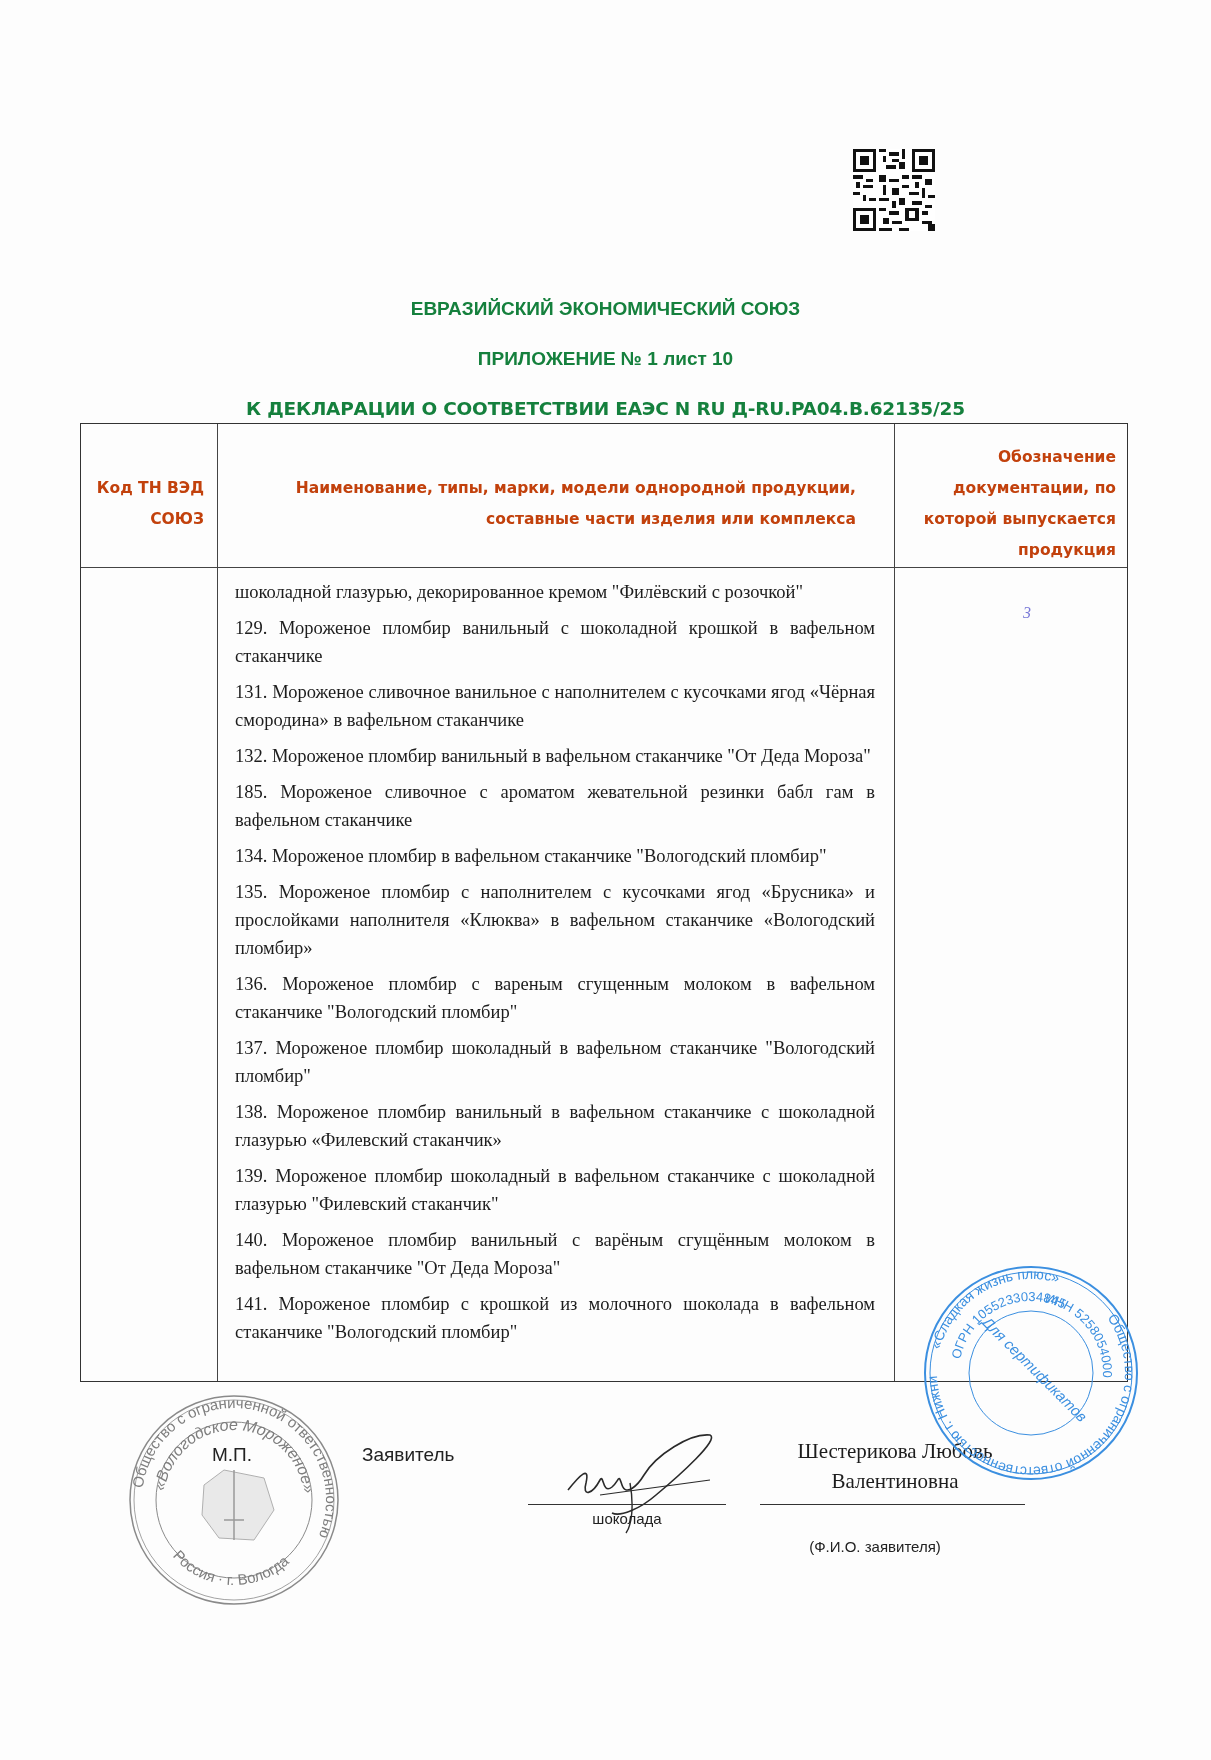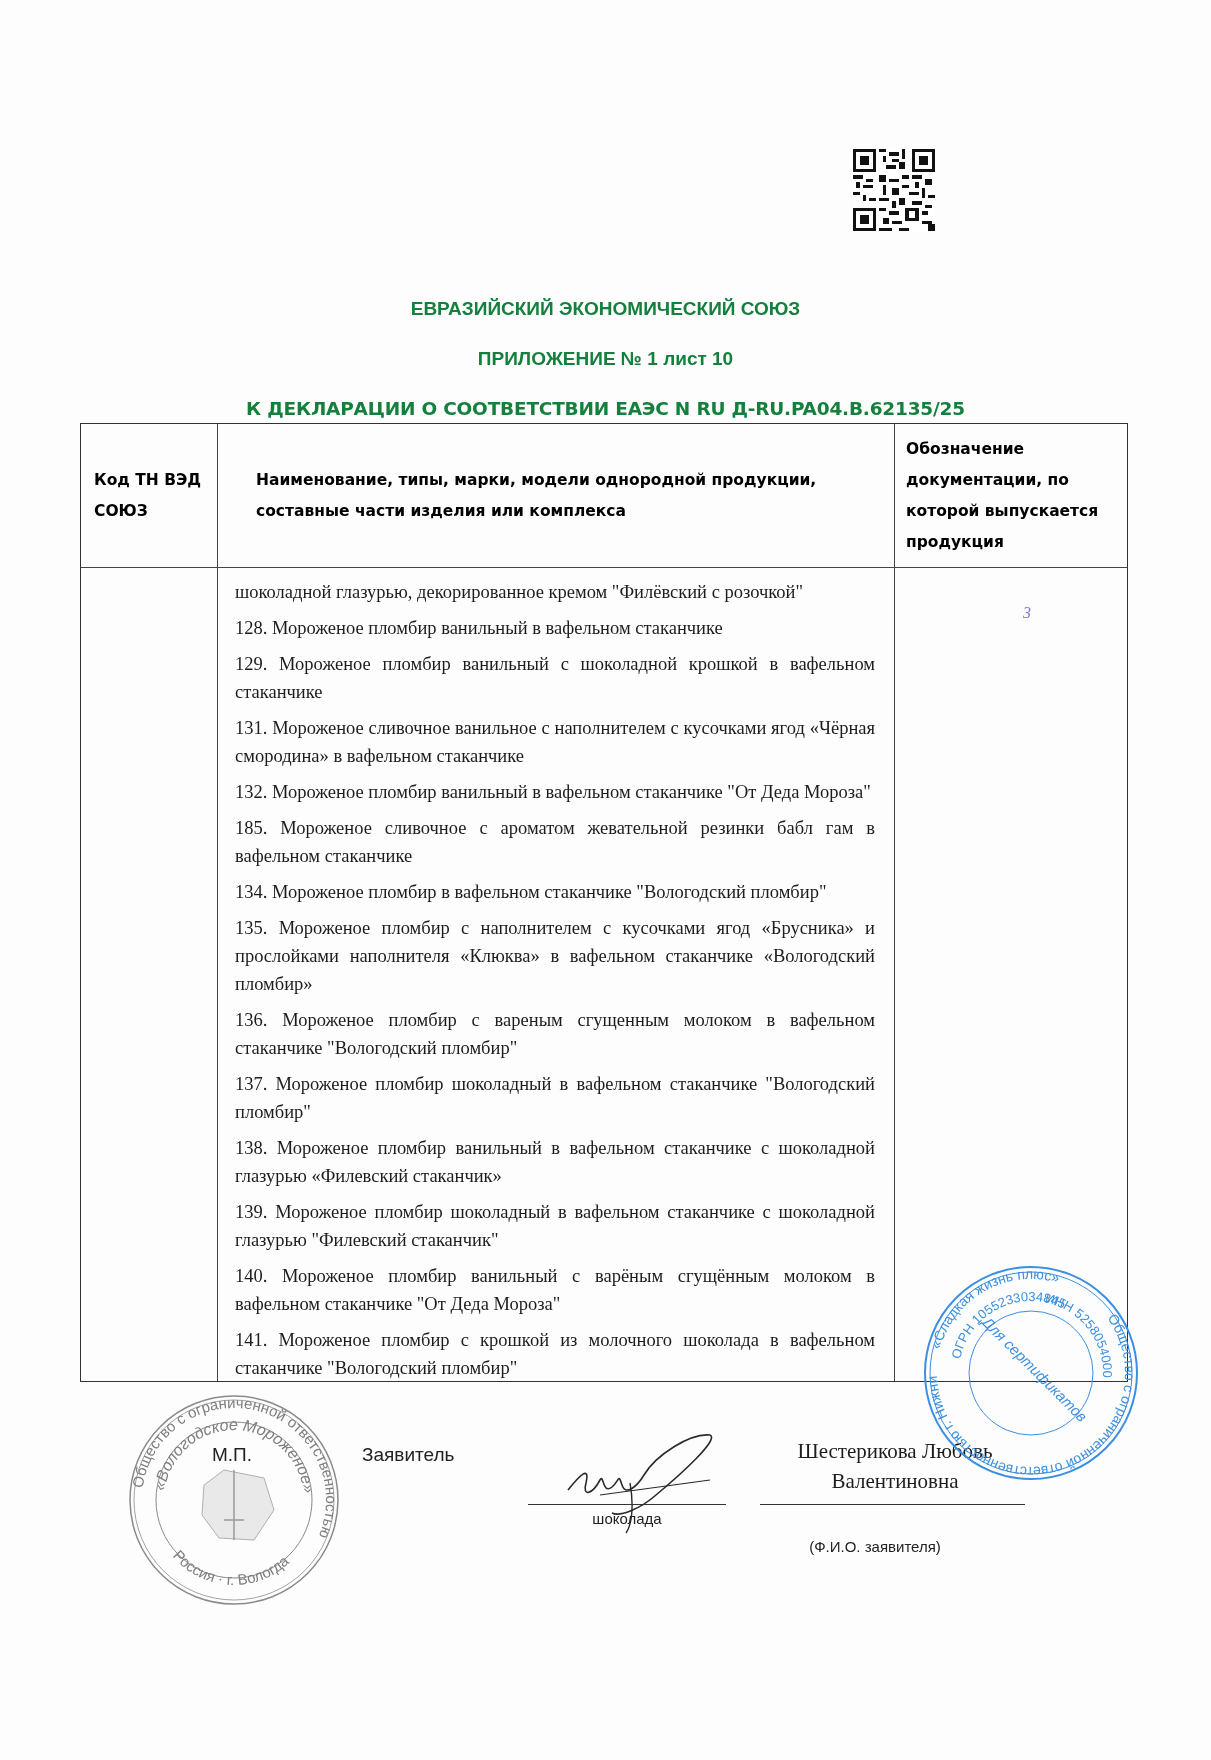--- a/index.html
+++ b/index.html
@@ -12,21 +12,21 @@
   .t1 { top: 298px; font-size: 19px; }
   .t2 { top: 348px; font-size: 19px; }
   .t3 { top: 398px; font-size: 18.5px; font-family: "DejaVu Sans", sans-serif; letter-spacing: -0.2px; }
 
   .tbl { position: absolute; left: 80px; top: 423px; width: 1048px; height: 959px; border: 1.5px solid #333; box-sizing: border-box; }
   .vline { position: absolute; top: 0; bottom: 0; width: 0; border-left: 1.5px solid #444; }
   .hline { position: absolute; left: 0; right: 0; height: 0; border-top: 1.5px solid #444; top: 143px; }
   .c1 { left: 136px; }
   .c2 { left: 813px; }
 
-  .hcell { position: absolute; top: 0; height: 143px; display: flex; align-items: center; justify-content: center; text-align: left; font-family: "DejaVu Sans", sans-serif; font-weight: bold; font-size: 15.5px; line-height: 31px; color: #000000; }
+  .hcell { position: absolute; top: 8px; height: 143px; display: flex; align-items: center; justify-content: center; text-align: right; font-family: "DejaVu Sans", sans-serif; font-weight: bold; font-size: 15.5px; line-height: 31px; color: #c2410c; }
   .h1 { left: 0; width: 136px; }
   .h2 { left: 137px; width: 676px; }
   .h3 { left: 814px; width: 232px; }
 
   .body-text { position: absolute; left: 146px; top: 146px; width: 656px; font-family: "Liberation Serif", serif; font-size: 18.5px; line-height: 28px; color: #1d1d1d; text-align: justify; }
   .body-text p { margin: 8px; }
   .mark { position: absolute; left: 942px; top: 180px; color: #7a7ad8; font-family: "Liberation Serif", serif; font-size: 16px; font-style: italic; }
 
   .stamp-left { position: absolute; left: 124px; top: 1390px; width: 220px; height: 220px; }
   .mp { position: absolute; left: 212px; top: 1444px; font-family: "Liberation Sans", sans-serif; font-size: 19px; color: #222; }
@@ -118,21 +118,20 @@
       </div>
     <div class="hcell h2">
         <span style="display:block;width:600px;">Наименование, типы, марки, модели однородной продукции, составные части изделия или комплекса</span>
       </div>
     <div class="hcell h3">
         <span style="display:block;width:210px;">Обозначение документации, по которой выпускается продукция</span>
       </div>
 
     <div class="body-text">
       <p style="text-align:left;white-space:nowrap;">шоколадной глазурью, декорированное кремом "Филёвский с розочкой"</p>
-      <p>128. Мороженое пломбир ванильный в вафельном стаканчике</p>
       <p>129. Мороженое пломбир ванильный с шоколадной крошкой в вафельном стаканчике</p>
       <p>131. Мороженое сливочное ванильное с наполнителем с кусочками ягод «Чёрная смородина» в вафельном стаканчике</p>
       <p>132. Мороженое пломбир ванильный в вафельном стаканчике "От Деда Мороза"</p>
       <p>185. Мороженое сливочное с ароматом жевательной резинки бабл гам  в вафельном стаканчике</p>
       <p>134. Мороженое пломбир в вафельном стаканчике "Вологодский пломбир"</p>
       <p>135. Мороженое пломбир с наполнителем с кусочками ягод «Брусника» и прослойками наполнителя «Клюква» в вафельном стаканчике «Вологодский пломбир»</p>
       <p>136. Мороженое пломбир с вареным сгущенным молоком в вафельном стаканчике "Вологодский пломбир"</p>
       <p>137. Мороженое пломбир шоколадный в вафельном стаканчике "Вологодский пломбир"</p>
       <p>138. Мороженое пломбир ванильный в вафельном стаканчике с шоколадной глазурью «Филевский стаканчик»</p>
       <p>139. Мороженое пломбир шоколадный в вафельном стаканчике с шоколадной глазурью "Филевский стаканчик"</p>

